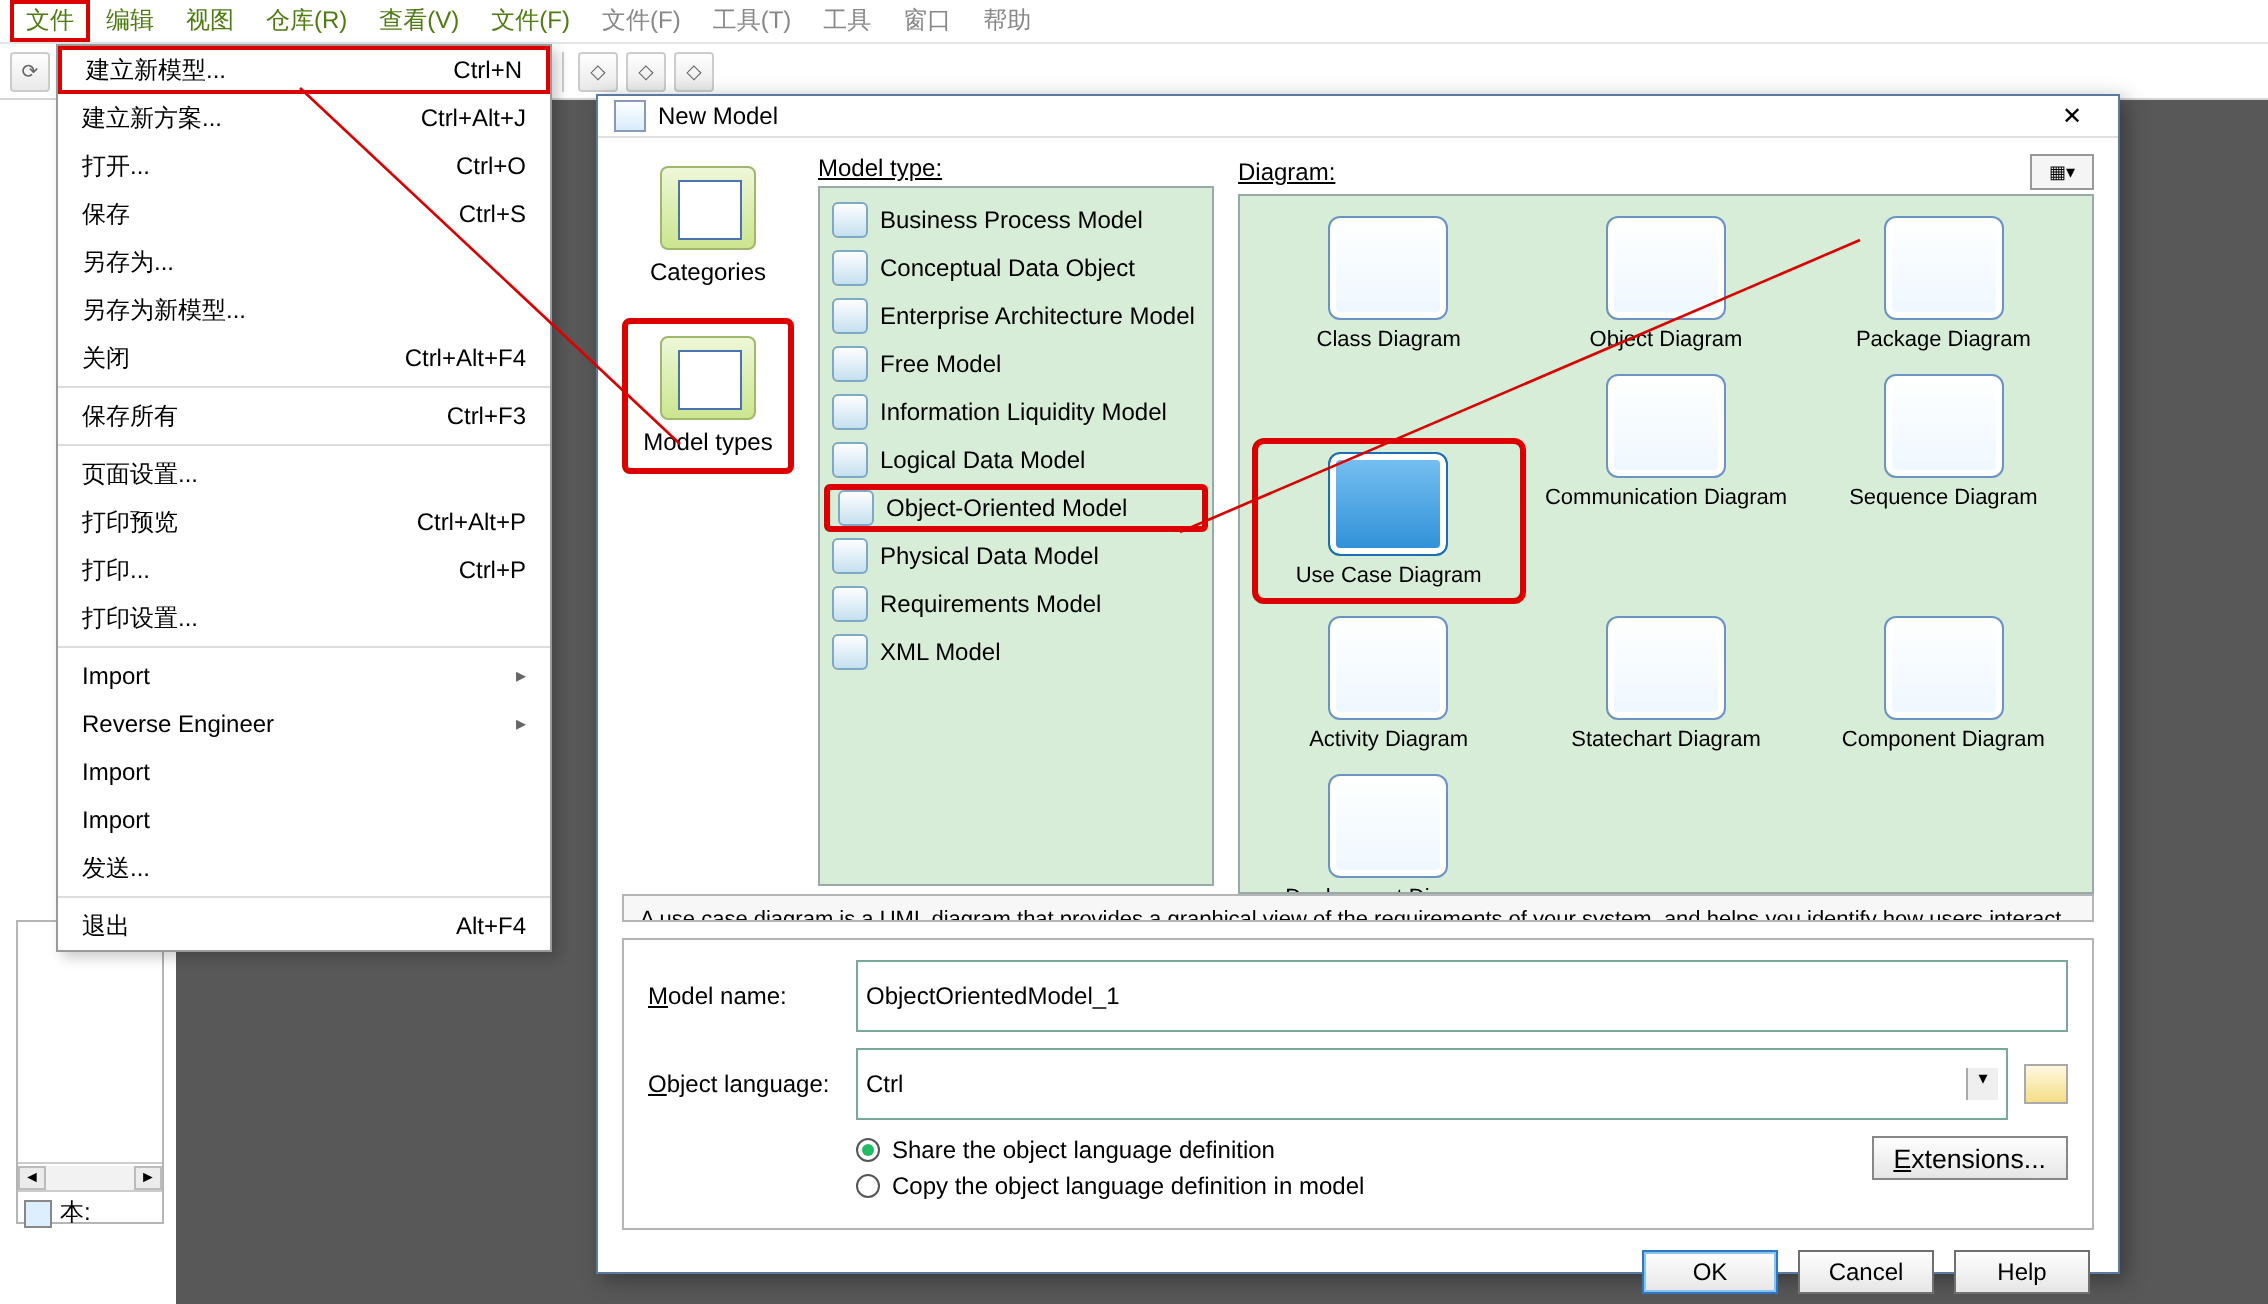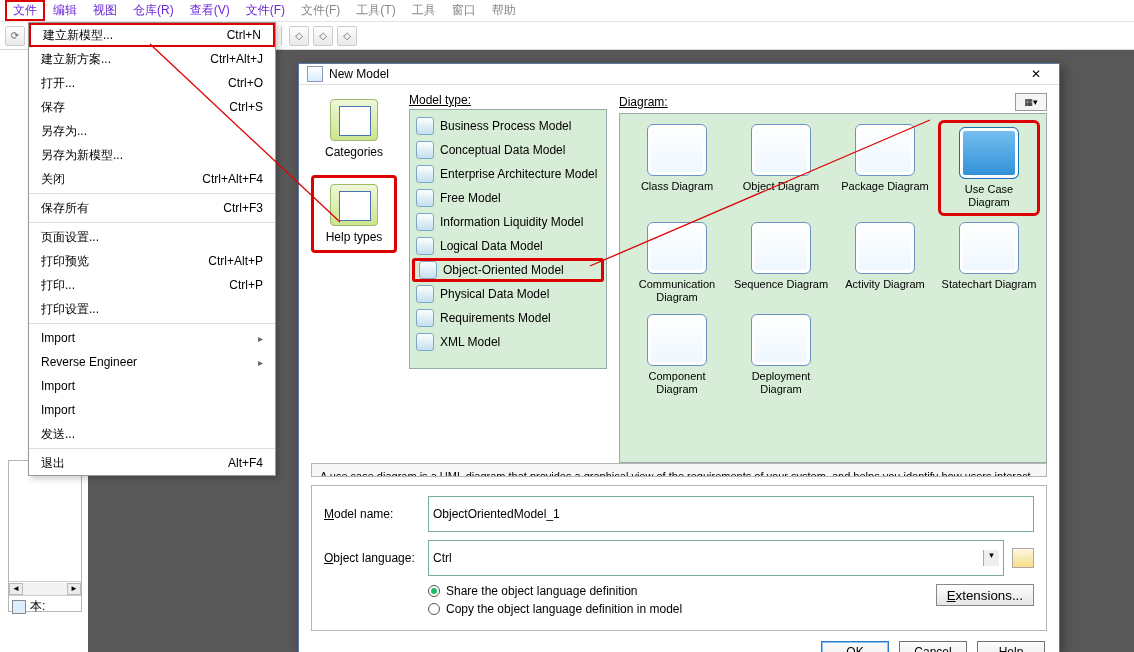--- a/index.html
+++ b/index.html
@@ -1,20 +1,20 @@
 <!DOCTYPE html>
 <html><head>
 <meta charset="utf-8">
 <style>
   * { box-sizing: border-box; font-family: "Microsoft YaHei", Arial, sans-serif; }
   body { margin:0; padding:0; width:1134px; height:652px; background:#fff; font-size:12px; color:#000; overflow:hidden; position:relative;}
   
   .menubar { height:22px; background:#fff; display:flex; align-items:center; padding-left:5px; border-bottom:1px solid #e5e5e5;}
   .menubar span { padding:2px 8px; cursor:default; }
-  .menubar .primary { color:#6d28d9; }
+  .menubar .primary { color:#4d7c0f; }
   .menubar .secondary { color:#888; }
   .menubar .hl { border:2px solid #d00; padding:0 6px;}
   
   .toolbar { height:28px; background:#fff; display:flex; align-items:center; padding-left:5px; gap:4px; border-bottom:1px solid #d5d5d5;}
   .tb-icon{width:20px;height:20px;border:1px solid #ccc;border-radius:2px;background:linear-gradient(#fefefe,#e9e9e9);display:flex;align-items:center;justify-content:center;font-size:10px;color:#666;}
   .tb-sep{width:1px;height:20px;background:#ccc;margin:0 3px;}
   
   .filemenu { position:absolute; left:28px; top:22px; width:248px; background:#fff; border:1px solid #999; box-shadow:3px 3px 6px rgba(0,0,0,.2); z-index:5;}
   .filemenu .row{display:flex;justify-content:space-between;align-items:center;height:24px;padding:0 12px;}
   .filemenu hr{border:none;border-top:1px solid #ddd;margin:2px 0;}
@@ -24,48 +24,48 @@
   .thumb-panel{position:absolute;left:8px;top:460px;width:74px;height:152px;border:1px solid #b5b5b5;background:#fff;}
   .thumb-panel .thumb{height:120px;background:#fff;}
   .thumb-panel .scrollbar{height:14px;display:flex;align-items:center;border-top:1px solid #ccc;}
   .thumb-panel .sc-btn{width:14px;height:12px;background:#ececec;border:1px solid #bbb;text-align:center;font-size:8px;line-height:10px;}
   .thumb-panel .sc-track{flex:1;height:12px;background:#f2f2f2;}
   .thumb-panel .footer{display:flex;align-items:center;gap:4px;padding:2px 3px;border-top:1px solid #ccc;}
   .thumb-panel .footer .ic{width:14px;height:14px;border:1px solid #888;background:#def;}
   
   .workspace{position:absolute;left:88px;right:0;top:50px;bottom:0;background:#585858;}
   
-  .dialog{position:absolute;left:298px;top:63px;width:762px;height:590px;background:#fff;border:1px solid #5b7aa0;box-shadow:3px 3px 10px rgba(0,0,0,.35);display:flex;flex-direction:column;z-index:10;}
+  .dialog{position:absolute;left:298px;top:47px;width:762px;height:590px;background:#fff;border:1px solid #5b7aa0;box-shadow:3px 3px 10px rgba(0,0,0,.35);display:flex;flex-direction:column;z-index:10;}
   .titlebar{height:28px;background:#fff;display:flex;align-items:center;padding:0 8px;border-bottom:1px solid #e0e0e0;}
   .titlebar .t-icon{width:16px;height:16px;margin-right:6px;background:linear-gradient(#fff,#d8ecfb);border:1px solid #89b;}
   .titlebar .close{margin-left:auto;width:30px;height:20px;display:flex;align-items:center;justify-content:center;font-size:12px;cursor:default;}
   .dlg-body{flex:1;display:flex;padding:8px 12px 0 12px;gap:12px;}
   
   .col-cat{width:86px;}
   .cat-item{display:flex;flex-direction:column;align-items:center;padding:6px 2px;margin-bottom:10px;}
   .cat-item .ic{width:48px;height:42px;background:linear-gradient(#eef7d8,#cce58f);border:1px solid #9fb86b;border-radius:4px;margin-bottom:4px;position:relative;}
   .cat-item .ic.inner::after{content:"";position:absolute;left:8px;top:6px;width:30px;height:28px;border:1px solid #4a73b3;background:#fff;}
   .cat-item.hl{border:3px solid #d00;border-radius:4px;}
   
   .col-list{width:198px;}
   .col-list .hdr{padding-bottom:2px;}
-  .list-box{border:1px solid #9aa;background:#d7edd7;height:260px;padding:4px 2px;}
+  .list-box{border:1px solid #9aa;background:#d7edd7;height:350px;padding:4px 2px;}
   .list-row{display:flex;align-items:center;height:24px;padding:0 4px;border-radius:3px;}
   .list-row .li-ic{width:18px;height:18px;margin-right:6px;background:linear-gradient(#fdfefe,#c6e0ef);border:1px solid #7fa8c6;border-radius:3px;}
   .list-row.hl{border:3px solid #d00;text-align:right;}
   
   .col-diag{flex:1;}
   .diag-hdr{display:flex;justify-content:space-between;align-items:center;padding-bottom:2px;}
   .diag-view{width:32px;height:18px;border:1px solid #999;background:#f5f5f5;display:flex;align-items:center;justify-content:center;font-size:9px;}
   .diag-box{border:1px solid #9aa;background:#d7edd7;height:350px;padding:6px;overflow:hidden;}
-  .diag-grid{display:grid;grid-template-columns:repeat(4,1fr);gap:2px 2px;}
+  .diag-grid{display:grid;grid-template-columns:repeat(3,1fr);gap:2px 2px;}
   .d-item{display:flex;flex-direction:column;align-items:center;padding:4px 2px;}
   .d-ic{width:60px;height:52px;background:linear-gradient(#fefffe,#eef7ff);border:1px solid #6b93c5;border-radius:6px;margin-bottom:4px;position:relative;box-shadow:inset 0 0 0 3px #fff;}
   .d-item.sel .d-ic{background:linear-gradient(#79c1f2,#2d8fd6);border-color:#1b6fb3;}
-  .d-item.hl{border:3px solid #d00;border-radius:6px;}
+  .d-item.hl{border:3px solid #d00;border-radius:6px;margin-top:36px;}
   .d-item span{text-align:center;font-size:11px;line-height:13px;}
   
   .desc-box{margin:0 12px;border:1px solid #b5b5b5;background:#f7f7f7;padding:6px 8px;height:42px;font-size:11px;overflow:hidden;}
   
   .form-area{margin:8px 12px 0;border:1px solid #b5b5b5;padding:10px 12px;}
   .form-row{display:flex;align-items:center;gap:8px;margin-bottom:8px;}
   .form-row label{width:96px;}
   .form-row input[type=text],.form-row .combo{flex:1;height:36px;border:1px solid #7a9;padding:0 4px;font-size:12px;}
   .combo{display:flex;align-items:center;justify-content:space-between;background:#fff;}
   .combo .cb-btn{width:16px;height:16px;border-left:1px solid #aaa;text-align:center;font-size:9px;background:#efefef;}
@@ -219,33 +219,33 @@
     <div class="close">✕</div>
   </div>
   <div class="dlg-body">
     <div class="col-cat">
       <div class="cat-item">
         <div class="ic inner"></div>
         <span>Categories</span>
       </div>
       <div class="cat-item hl">
         <div class="ic inner"></div>
-        <span>Help types</span>
+        <span>Model types</span>
       </div>
     </div>
     <div class="col-list">
       <div class="hdr"><u>Model type:</u></div>
       <div class="list-box" id="mtlist">
           <div class="list-row">
             <div class="li-ic"></div>
             <span>Business Process Model</span>
           </div>
           <div class="list-row">
             <div class="li-ic"></div>
-            <span>Conceptual Data Model</span>
+            <span>Conceptual Data Object</span>
           </div>
           <div class="list-row">
             <div class="li-ic"></div>
             <span>Enterprise Architecture Model</span>
           </div>
           <div class="list-row">
             <div class="li-ic"></div>
             <span>Free Model</span>
           </div>
           <div class="list-row">

